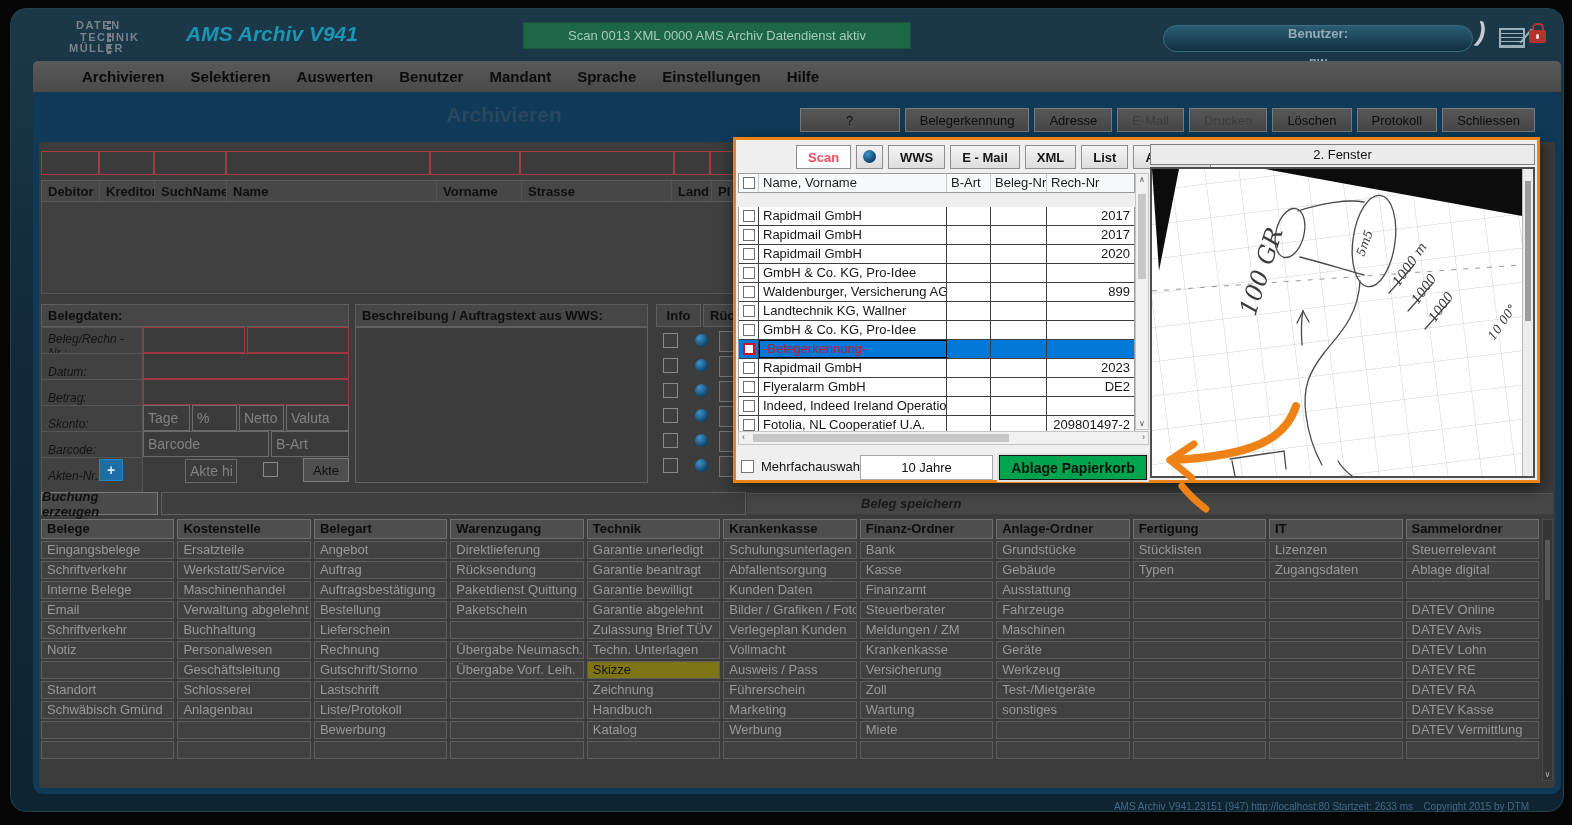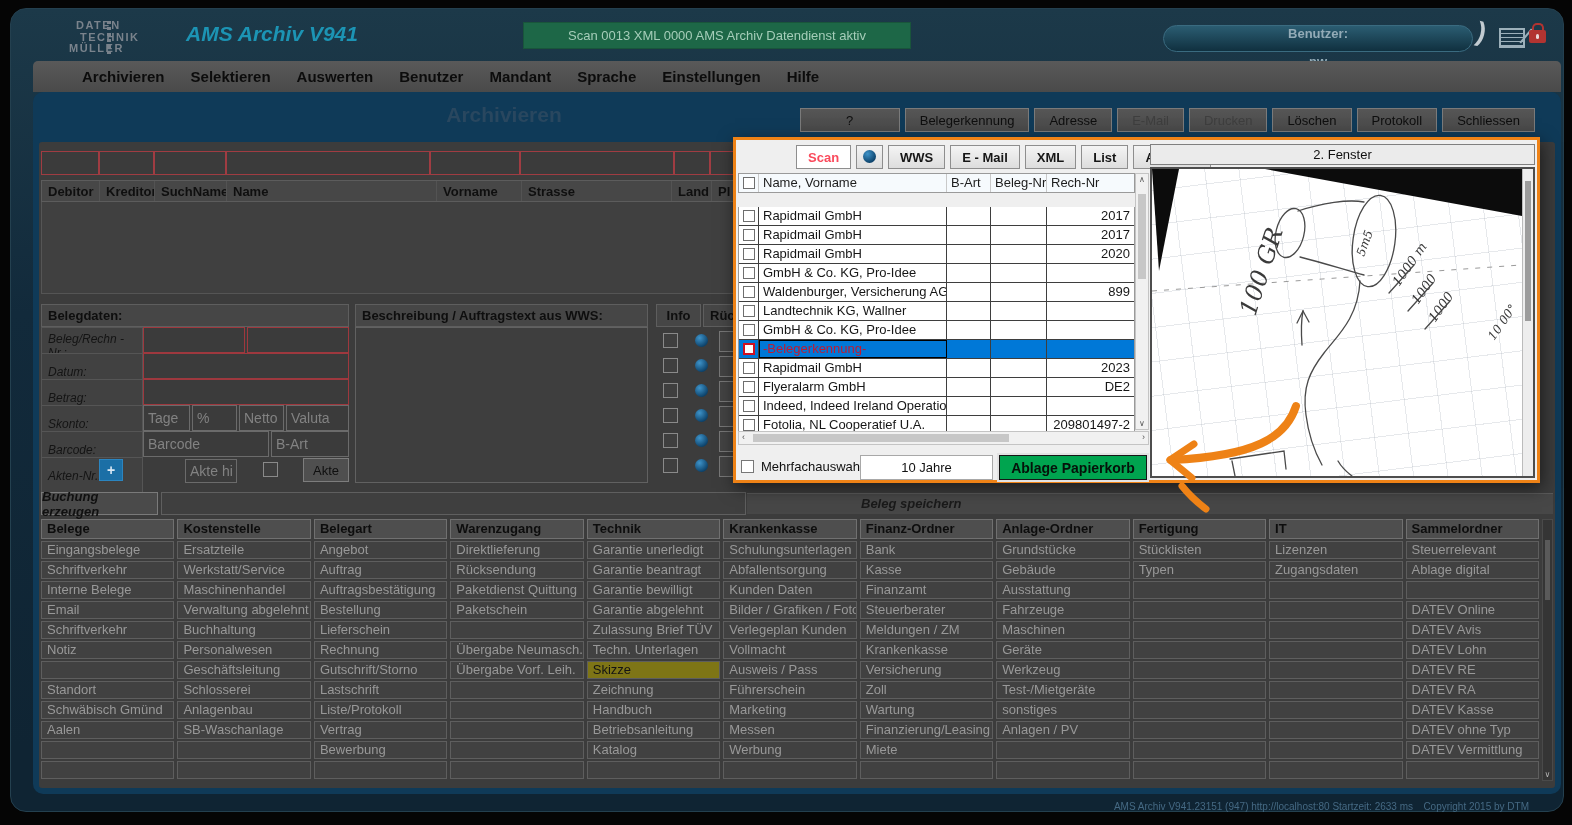--- a/index.html
+++ b/index.html
@@ -400,33 +400,20 @@
           <div class="ccell"></div>
           <div class="ccell">Handbuch</div>
           <div class="ccell">Marketing</div>
           <div class="ccell">Wartung</div>
           <div class="ccell">sonstiges</div>
           <div class="ccell"></div>
           <div class="ccell"></div>
           <div class="ccell">DATEV Kasse</div>
         </div>
           <div class="crow">
-          <div class="ccell">Aalen</div>
-          <div class="ccell">SB-Waschanlage</div>
-          <div class="ccell">Vertrag</div>
-          <div class="ccell"></div>
-          <div class="ccell">Betriebsanleitung</div>
-          <div class="ccell">Messen</div>
-          <div class="ccell">Finanzierung/Leasing</div>
-          <div class="ccell">Anlagen / PV</div>
-          <div class="ccell"></div>
-          <div class="ccell"></div>
-          <div class="ccell">DATEV ohne Typ</div>
-        </div>
-          <div class="crow">
           <div class="ccell"></div>
           <div class="ccell"></div>
           <div class="ccell">Bewerbung</div>
           <div class="ccell"></div>
           <div class="ccell">Katalog</div>
           <div class="ccell">Werbung</div>
           <div class="ccell">Miete</div>
           <div class="ccell"></div>
           <div class="ccell"></div>
           <div class="ccell"></div>

